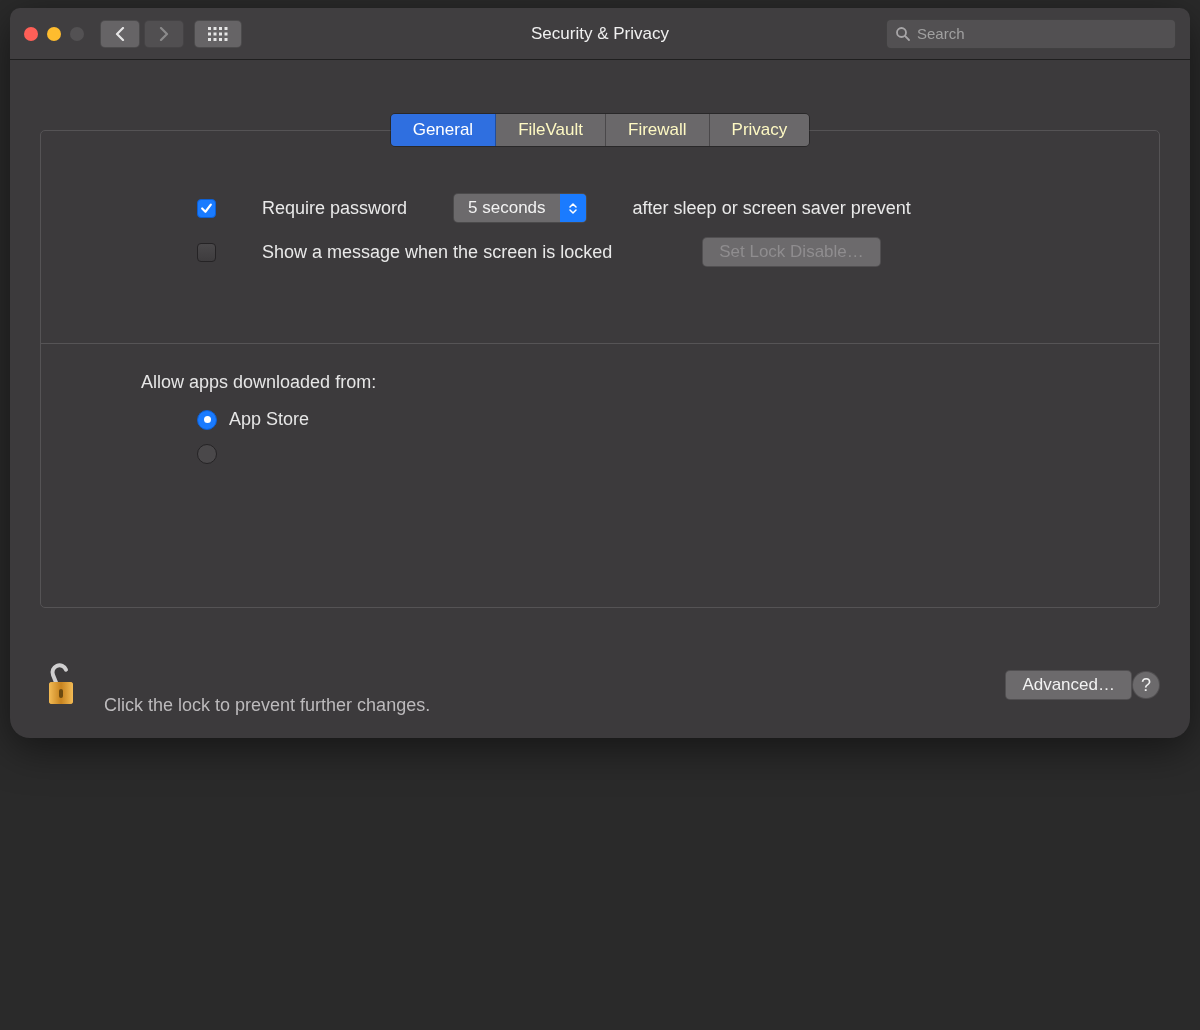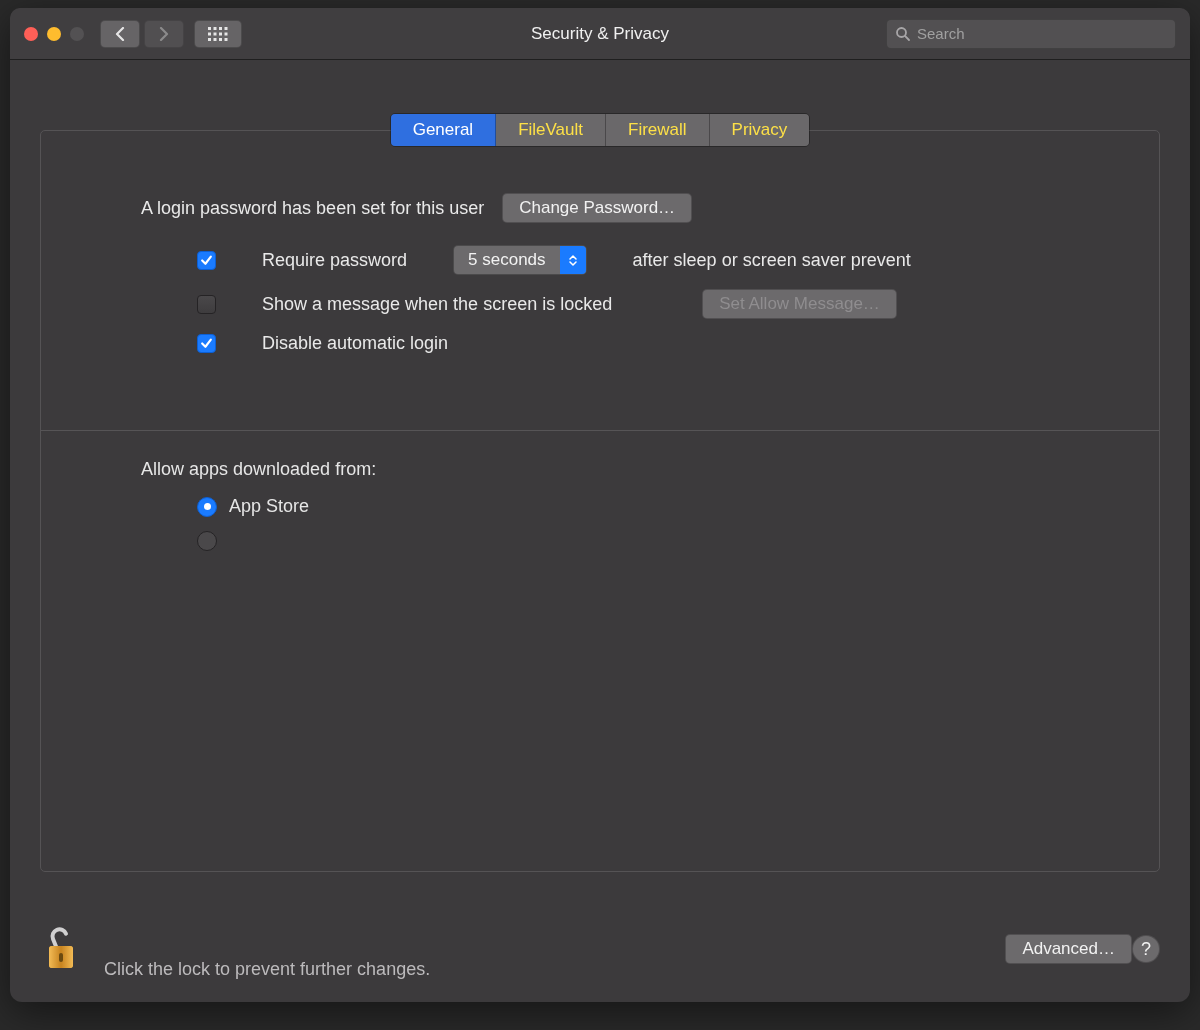--- a/index.html
+++ b/index.html
@@ -5,24 +5,24 @@
   * { box-sizing: border-box; margin: 0; padding: 0; }
   body {
     font-family: -apple-system, BlinkMacSystemFont, "Helvetica Neue", Arial, sans-serif;
     background: #2a2a2a;
     width: 1200px;
     height: 1030px;
     overflow: hidden;
   }
   .window {
     width: 1180px;
-    height: 994px;
+    height: 730px;
     margin: 8px auto;
     background: #3c3a3c;
-    border-radius: 12px;
+    border-radius: 20px;
     box-shadow: 0 10px 40px rgba(0,0,0,0.5);
     display: flex;
     flex-direction: column;
     color: #e6e6e6;
     position: relative;
   }
   .titlebar {
     height: 52px;
     display: flex;
     align-items: center;
@@ -99,21 +99,21 @@
   .tabbar {
     display: flex;
     border-radius: 5px;
     overflow: hidden;
     border: 1px solid rgba(0,0,0,0.3);
   }
   .tab {
     padding: 6px 22px;
     font-size: 17px;
     background: #6a686a;
-    color: #fde047;
+    color: #fef9c3;
     border-right: 1px solid rgba(0,0,0,0.3);
     cursor: pointer;
   }
   .tab:last-child { border-right: none; }
   .tab.active { background: #2f6fe0; color: #fff; }
   .panel {
     position: absolute;
     top: 70px; left: 30px; right: 30px; bottom: 130px;
     border: 1px solid #555355;
     border-radius: 5px;
@@ -248,25 +248,20 @@
       <div class="tabbar">
         <div class="tab active">General</div>
         <div class="tab">FileVault</div>
         <div class="tab">Firewall</div>
         <div class="tab">Privacy</div>
       </div>
     </div>
 
     <div class="panel">
 
-      <div class="row firstrow">
-        <span>A login password has been set for this user</span>
-        <span style="width:18px"></span>
-        <button class="btn">Change Password…</button>
-      </div>
 
       <div class="row indent">
         <div class="checkbox checked">
           <svg viewBox="0 0 12 12">
               <path d="M2 6 L5 9 L10 2.5" stroke="#fff" stroke-width="2" fill="none" stroke-linecap="round" stroke-linejoin="round"></path>
             </svg>
         </div>
         <span>Require password</span>
         <div class="dropdown">
           <span class="dlabel">5 seconds</span>
@@ -279,31 +274,23 @@
               </svg>
           </span>
         </div>
         <span>after sleep or screen saver prevent</span>
       </div>
 
       <div class="row indent">
         <div class="checkbox"></div>
         <span>Show a message when the screen is locked</span>
         <span style="width:18px"></span>
-        <button class="btn dis">Set Allow Message…</button>
-      </div>
-
-      <div class="row indent">
-        <div class="checkbox checked">
-          <svg viewBox="0 0 12 12">
-              <path d="M2 6 L5 9 L10 2.5" stroke="#fff" stroke-width="2" fill="none" stroke-linecap="round" stroke-linejoin="round"></path>
-            </svg>
-        </div>
-        <span>Disable automatic login</span>
-      </div>
+        <button class="btn dis">Set Lock Disable…</button>
+      </div>
+
 
 
       <hr class="divider">
 
       <div class="section-title">Allow apps downloaded from:</div>
 
       <div class="radio-row">
         <div class="radio checked"></div>
         <span>App Store</span>
       </div>

